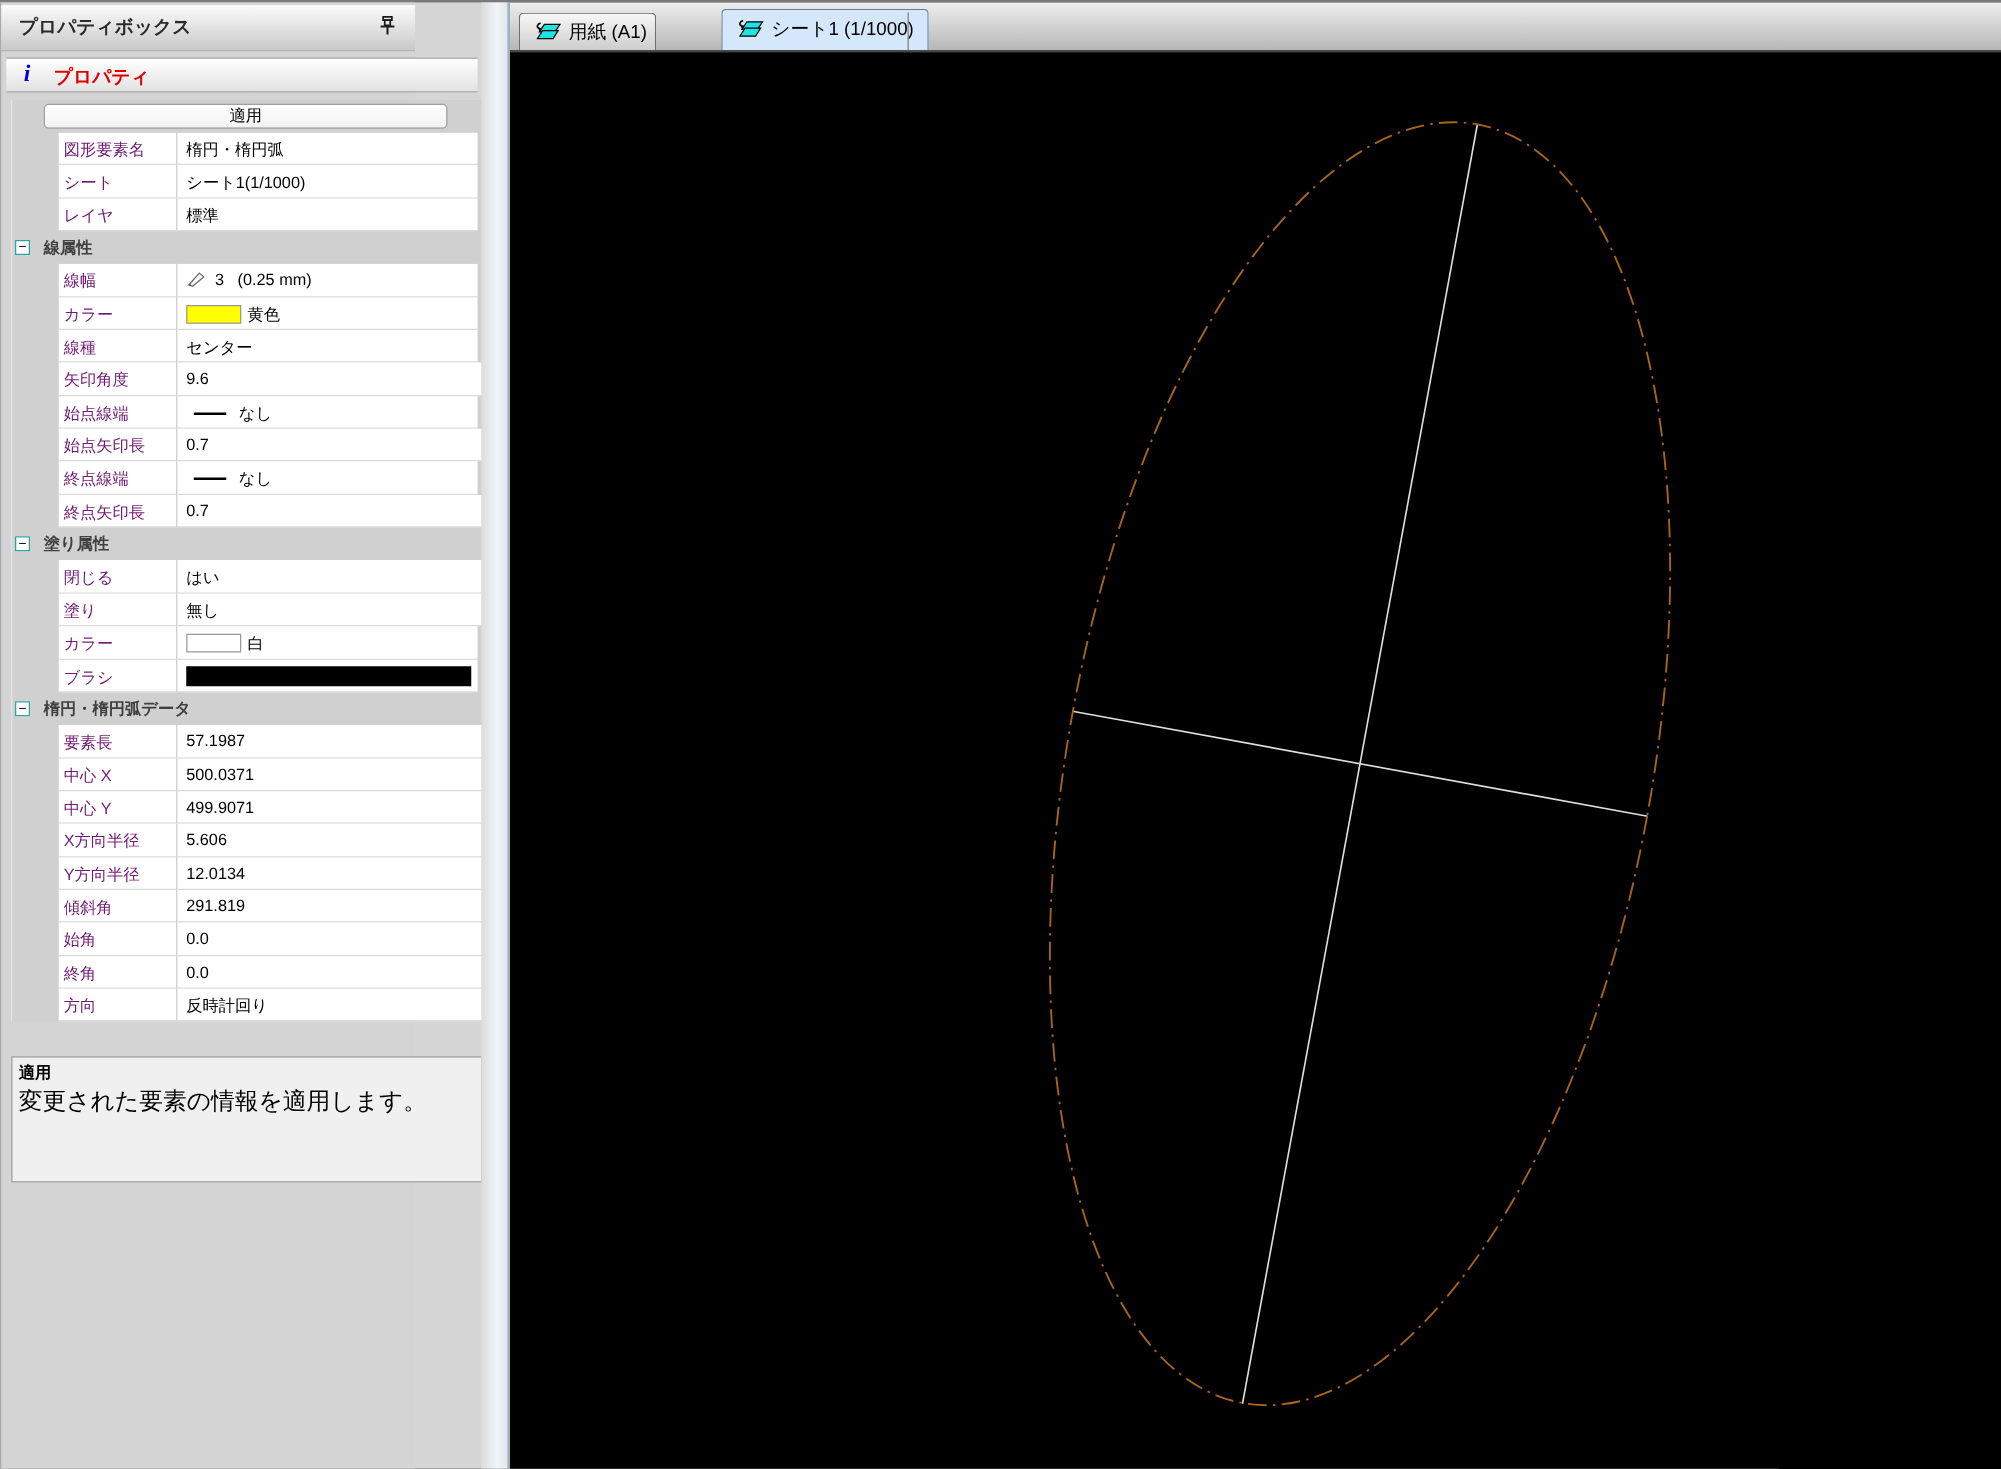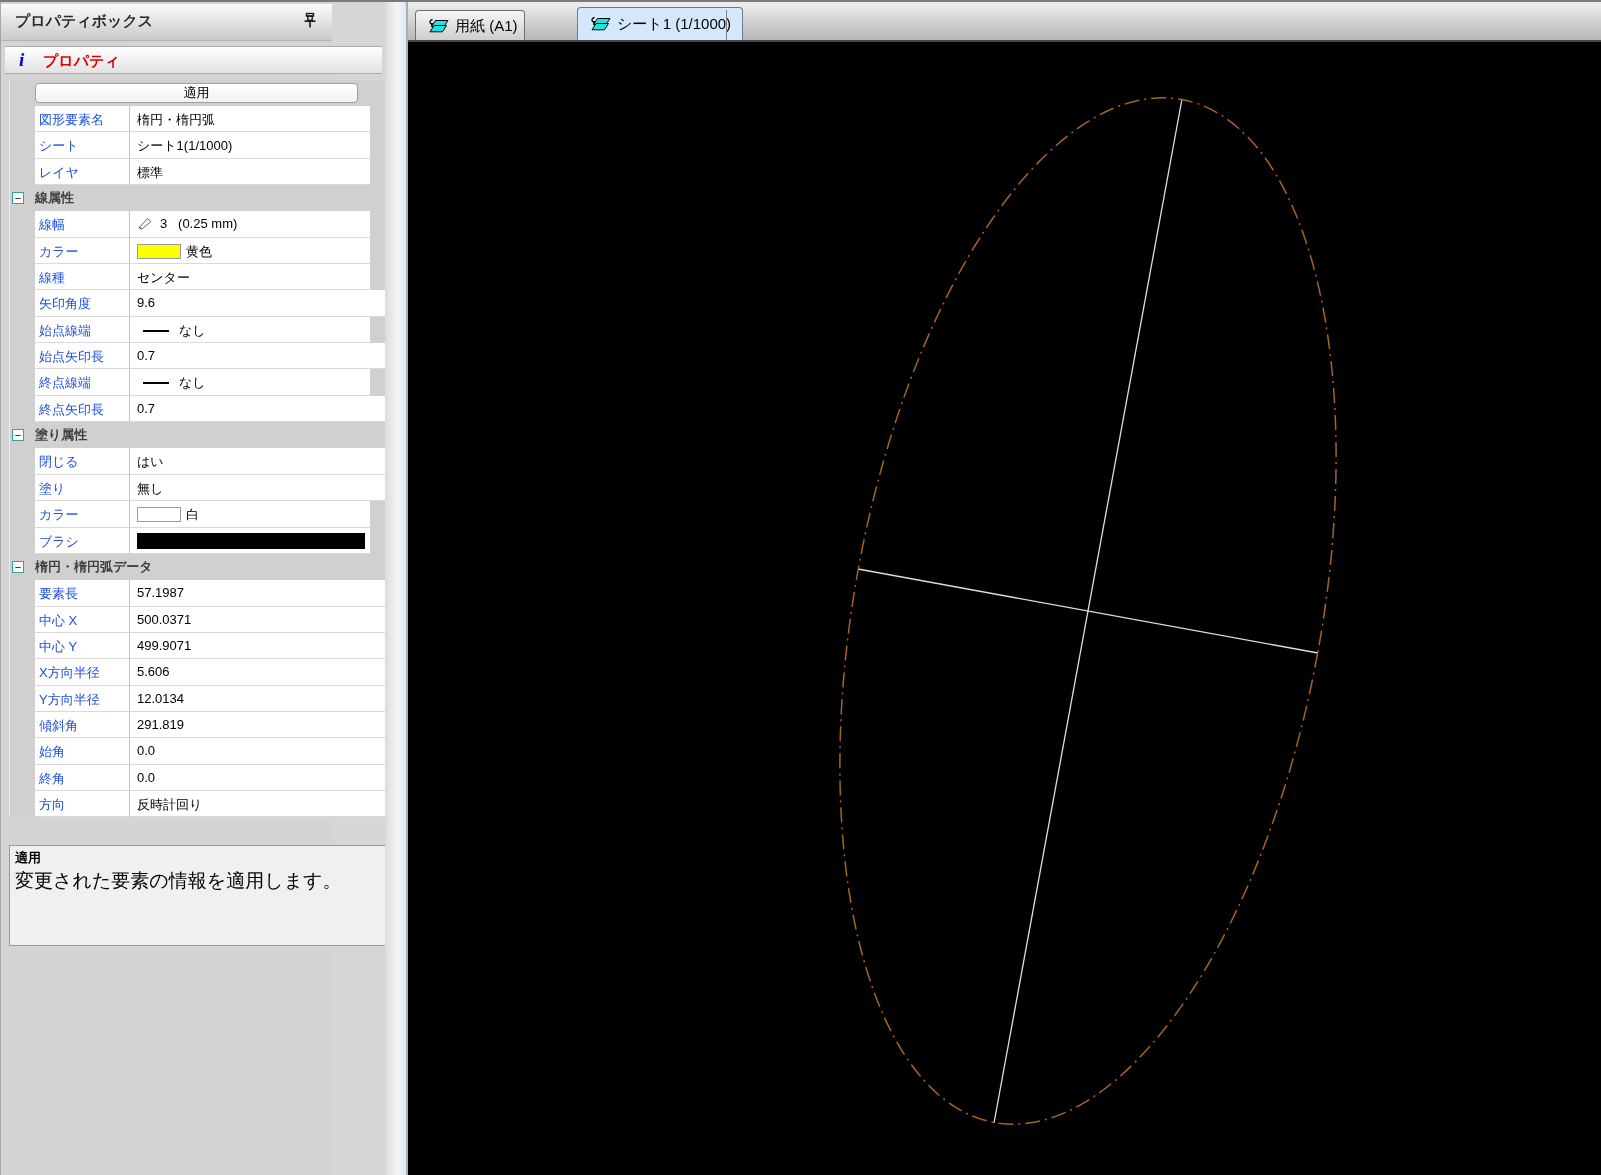--- a/index.html
+++ b/index.html
@@ -27,22 +27,22 @@
   #grid{position:absolute;left:8px;top:78px;width:377px;background:#d0d0d0;
         border-left:1px solid #ececec;box-sizing:border-box;}
   .brow{height:26px;background:#d0d0d0;position:relative;}
   .apply-btn{position:absolute;left:25px;top:3px;width:323px;height:20px;
              background:linear-gradient(#ffffff,#f2f2f2);
              border:1px solid #a0a0a0;border-radius:4px;font-size:13px;color:#000;
              text-align:center;line-height:18px;cursor:pointer;box-sizing:border-box;}
   .prow{display:flex;height:26.35px;background:#d0d0d0;box-sizing:border-box;}
   .gut{width:25px;background:#d0d0d0;flex:none;}
   .plabel{width:95px;flex:none;background:#fff;border-right:1px solid #c4c4c4;
-          border-bottom:1px solid #dadada;font-size:13px;color:#1d4ed8;
-          padding:5px 12px 0 4px;box-sizing:border-box;white-space:pre;overflow:hidden;}
+          border-bottom:1px solid #dadada;font-size:13px;color:#701a75;
+          padding:5px 12px 0 4px;box-sizing:border-box;white-space:pre;overflow:hidden;margin-left:12px;}
   .pvalue{width:240px;flex:none;background:#fff;border-bottom:1px solid #dadada;
           font-size:13px;color:#000;padding:5px 0 17px 7px;box-sizing:border-box;
           white-space:pre;overflow:hidden;}
   .pvalue.wide{width:257px;}
   .srow{display:flex;height:26.35px;background:#d0d0d0;align-items:center;position:relative;}
   .minus{width:12px;height:12px;background:#fff;border:1px solid #2fa3a3;
          margin-left:2px;flex:none;font-size:11px;line-height:10px;text-align:center;
          color:#000;cursor:pointer;box-sizing:border-box;}
   .s-lbl{margin-left:11px;font-size:13px;font-weight:bold;color:#404040;}
   .swatch{display:inline-block;width:44px;height:15px;border:1px solid #9a9a9a;

